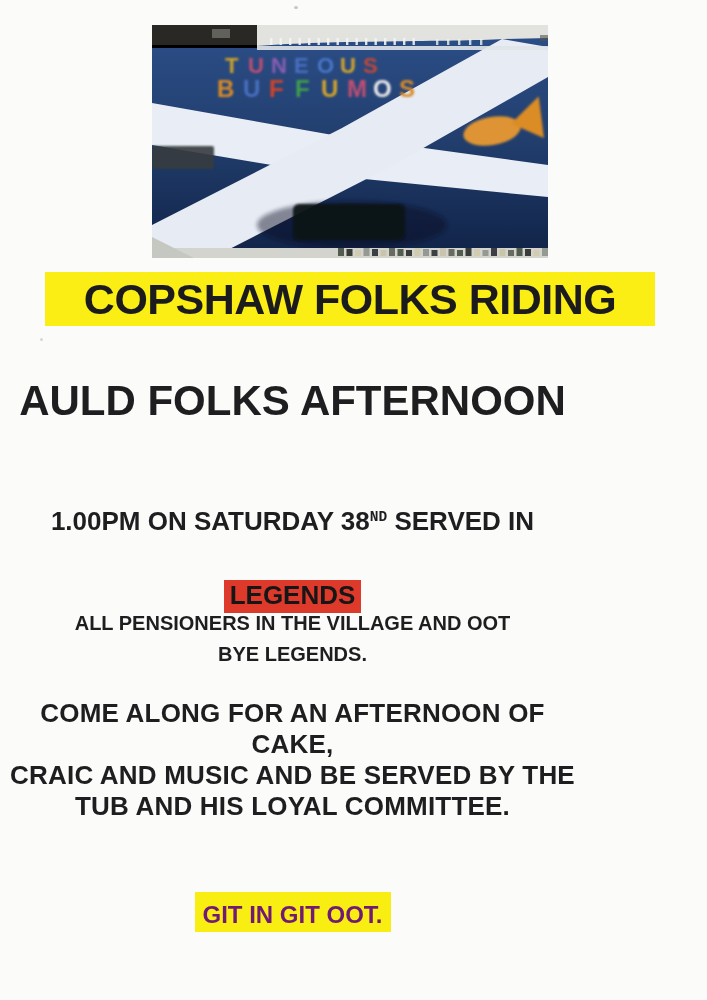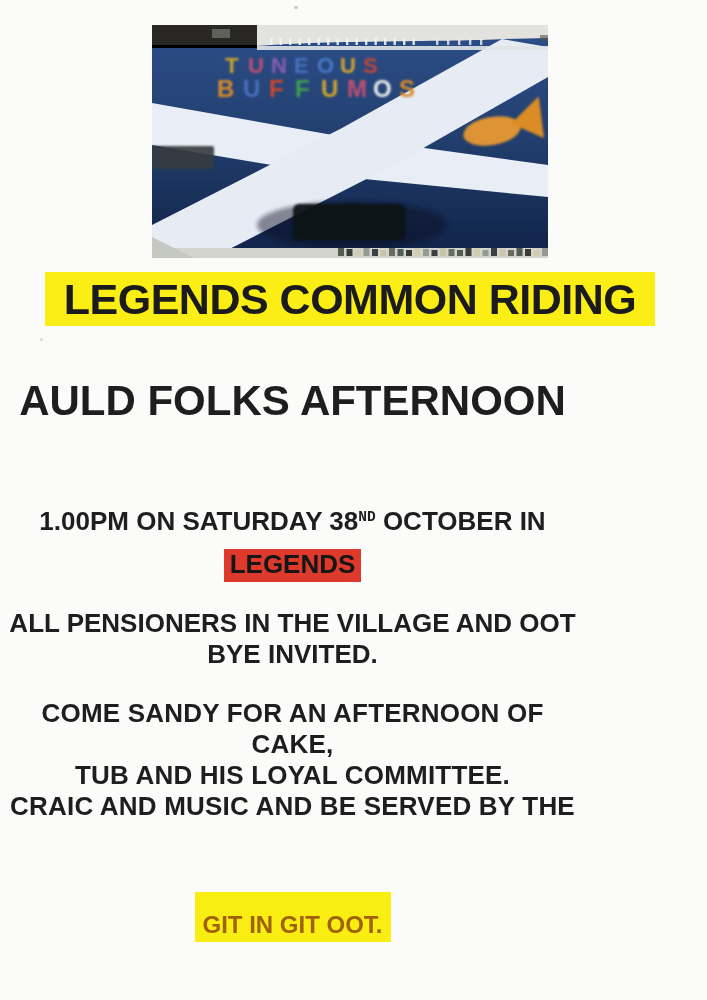--- a/index.html
+++ b/index.html
@@ -31,26 +31,26 @@
     font-size: 43px;
     letter-spacing: -0.5px;
     color: #1b1b1d;
     white-space: nowrap;
   }
   
   .block { position: absolute; left: 0; width: 585px; text-align: center; font-weight: bold; }
   .title-block  { top: 377px; font-size: 42px; line-height: 47px; letter-spacing: 0; }
   .date-block   { top: 506px; font-size: 26px; line-height: 31px; }
   .venue-line   { margin-top: 7px; }
-  .venue-box    { display: inline-block; padding: 0px 6px 2px 6px; color: #161616; }
-  .invite-block { top: 608px; font-size: 26px; line-height: 31px; }
+  .venue-box    { display: inline-block; padding: 0px 6px 2px 6px; color: #161616; margin-top: 31px; }
+  .invite-block { top: 608px; font-size: 20px; line-height: 31px; }
   .body-block   { top: 698px; font-size: 26px; line-height: 31px; letter-spacing: 0.2px; }
   .rsvp-block   { top: 823px; font-size: 22px; line-height: 29px; }
   .footer-block { top: 892px; font-size: 24px; }
-  .footer-box   { display: inline-block; padding: 19px 8px 3px 8px; color: #a16207; }
+  .footer-box   { display: inline-block; padding: 9px 8px 3px 8px; color: #701a75; }
   sup.ord {
     font-size: 0.56em;
     vertical-align: baseline;
     position: relative;
     top: -0.62em;
     font-family: Liberation Mono, monospace;
   }
   .speck { position: absolute; border-radius: 50%; opacity: 0.55; }
   .speck-1 { left: 294px; top: 6px;  width: 4px; height: 3px; background: #9a9a94; }
   .speck-2 { left: 40px;  top: 338px; width: 3px; height: 3px; background: #bcbcb5; }
@@ -167,42 +167,42 @@
           <text x="117" y="72" font-size="24" fill="#d2442c" class="flag-letter">F</text>
           <text x="143" y="72" font-size="24" fill="#3f9e4e" class="flag-letter">F</text>
           <text x="169" y="72" font-size="24" fill="#d2a42e" class="flag-letter">U</text>
           <text x="195" y="72" font-size="24" fill="#bf4f72" class="flag-letter">M</text>
           <text x="221" y="72" font-size="24" fill="#e8e8e8" class="flag-letter">O</text>
           <text x="247" y="72" font-size="24" fill="#d78a2a" class="flag-letter">S</text>
         </g>
     </svg>
   </div>
 
-  <div class="banner" title="COPSHAW COMMON RIDING" style="background: rgb(251, 238, 20);">LEGENDS COMMON RIDING</div>
+  <div class="banner" title="COPSHAW COMMON RIDING" style="background: rgb(251, 238, 20);">COPSHAW FOLKS RIDING</div>
 
   <div class="block title-block">
     <div>AULD FOLKS AFTERNOON</div>
   </div>
 
   <div class="block date-block">
-    <div><span>1.00PM ON SATURDAY 38</span><sup class="ord">ND</sup><span> OCTOBER IN</span></div>
+    <div><span>1.00PM ON SATURDAY 38</span><sup class="ord">ND</sup><span> SERVED IN</span></div>
     <div class="venue-line">
       <span class="venue-box" style="background: rgb(222, 58, 44);">LEGENDS</span>
     </div>
   </div>
 
   <div class="block invite-block">
     <div>ALL PENSIONERS IN THE VILLAGE AND OOT</div>
-    <div>BYE INVITED.</div>
+    <div>BYE LEGENDS.</div>
   </div>
 
   <div class="block body-block">
-    <div>COME SANDY FOR AN AFTERNOON OF CAKE,</div>
+    <div>COME ALONG FOR AN AFTERNOON OF CAKE,</div>
+    <div>CRAIC AND MUSIC AND BE SERVED BY THE</div>
     <div>TUB AND HIS LOYAL COMMITTEE.</div>
-    <div>CRAIC AND MUSIC AND BE SERVED BY THE</div>
   </div>
 
 
   <div class="block footer-block">
     <span class="footer-box" style="background: rgb(248, 238, 18);">GIT IN GIT OOT.</span>
   </div>
 
   <div class="speck speck-1"></div>
   <div class="speck speck-2"></div>
 </div>

